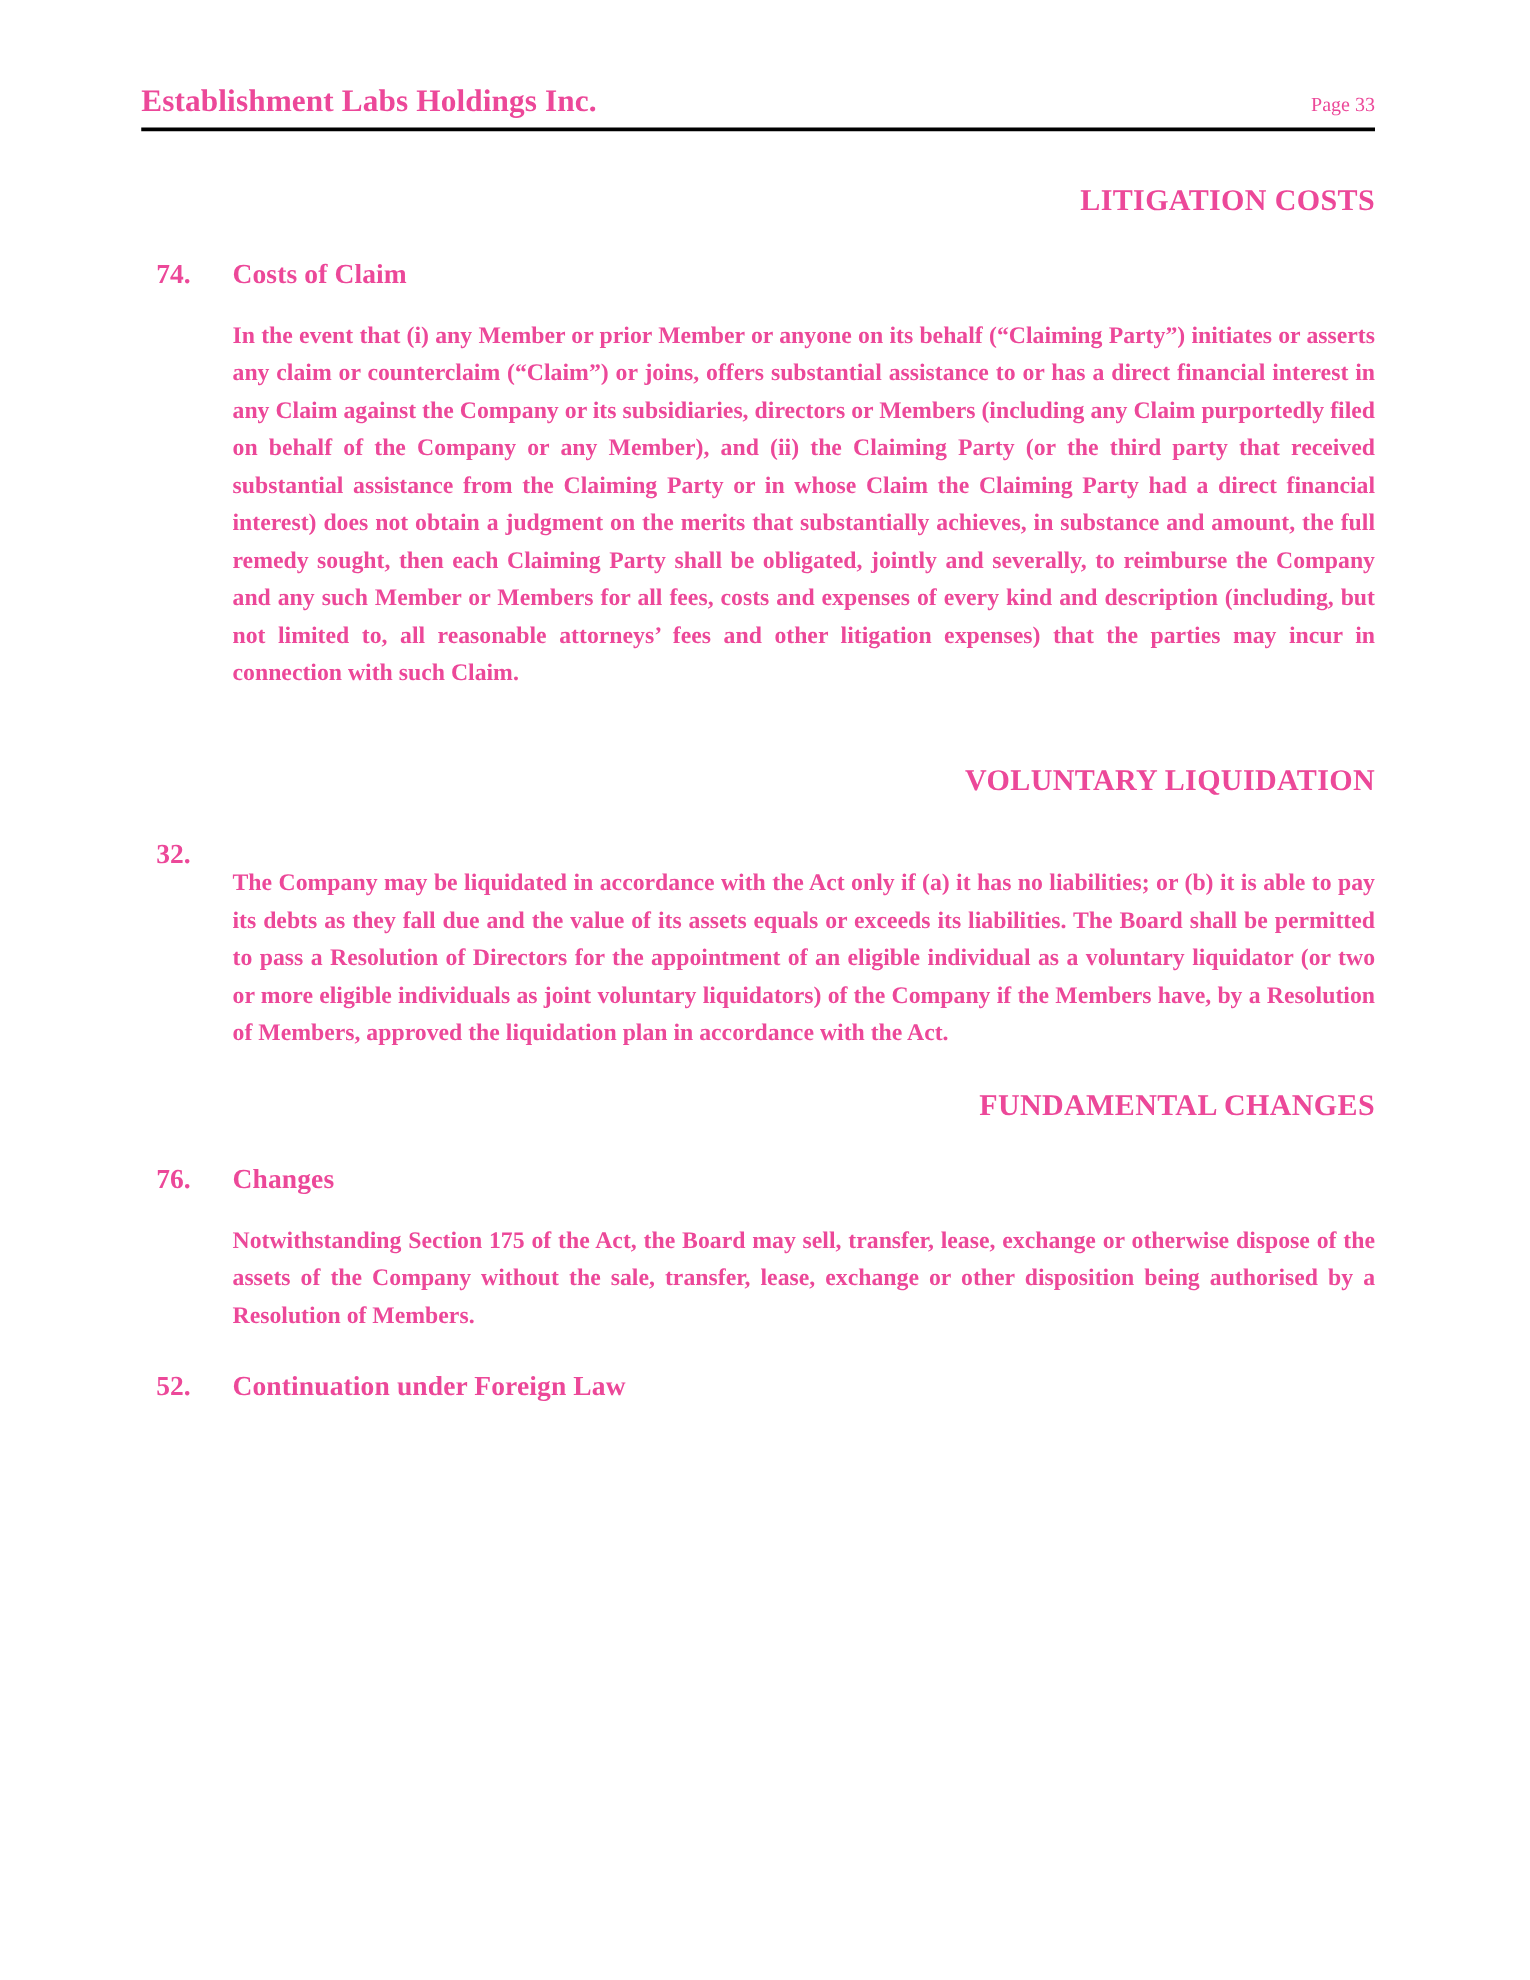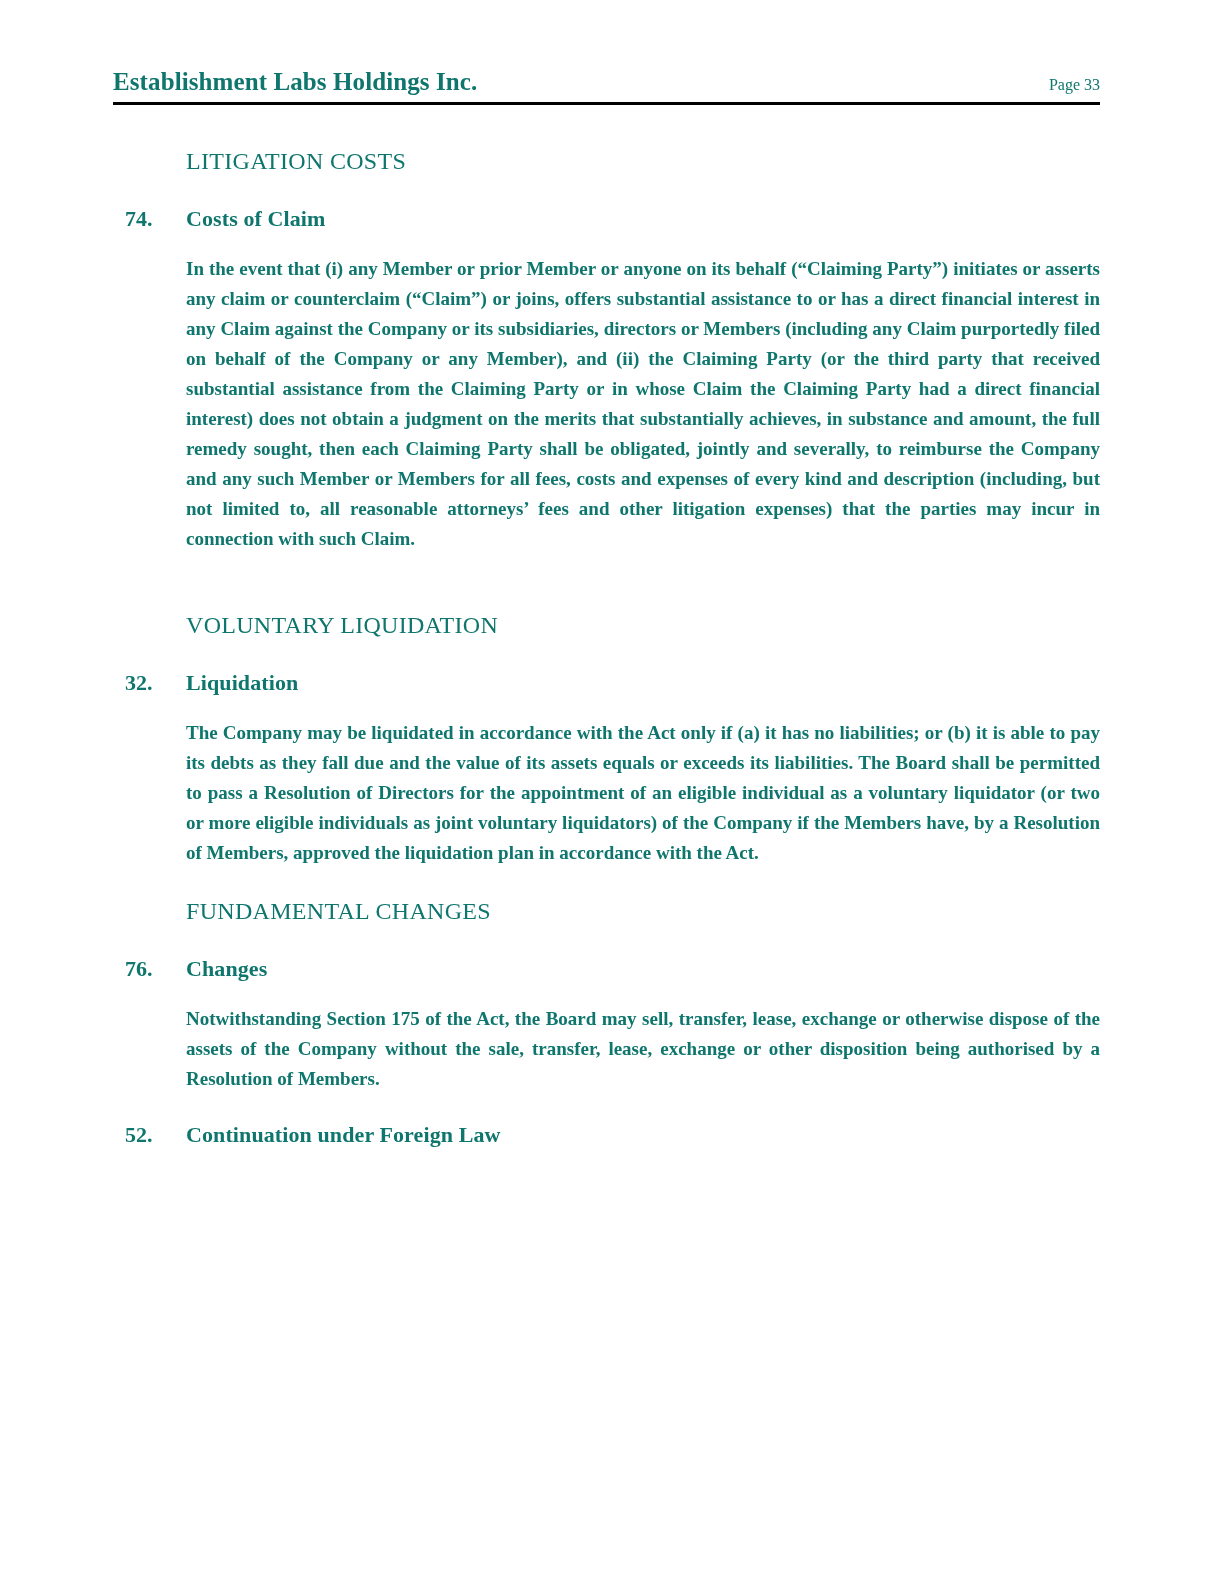--- a/index.html
+++ b/index.html
@@ -8,21 +8,21 @@
     background: #ffffff;
   }
   .page {
     position: relative;
     width: 1224px;
     height: 1584px;
     background: #ffffff;
     margin: 0 auto;
     overflow: hidden;
     font-family: "Liberation Serif", "DejaVu Serif", serif;
-    color: #0f766e;
+    color: #ec4899;
   }
 
   
   .page-header {
     position: absolute;
     left: 113px;
     top: 68px;
     width: 987px;
     display: flex;
     align-items: baseline;
@@ -51,22 +51,22 @@
   
   .content {
     position: absolute;
     left: 113px;
     top: 122px;
     width: 987px;
   }
 
   .section-heading {
     font-size: 24px;
-    font-weight: normal;
-    text-align: left;
+    font-weight: bold;
+    text-align: right;
     letter-spacing: 0.3px;
     margin: 0;
     padding-left: 73px;   
   }
 
   .clause {
     position: relative;
     padding-left: 73px;
   }
   .clause-number {
@@ -123,21 +123,20 @@
       <div class="sp-title-to-body"></div>
       <p class="clause-body">In the event that (i) any Member or prior Member or anyone on its behalf (“Claiming Party”) initiates or asserts any claim or counterclaim (“Claim”) or joins, offers substantial assistance to or has a direct financial interest in any Claim against the Company or its subsidiaries, directors or Members (including any Claim purportedly filed on behalf of the Company or any Member), and (ii) the Claiming Party (or the third party that received substantial assistance from the Claiming Party or in whose Claim the Claiming Party had a direct financial interest) does not obtain a judgment on the merits that substantially achieves, in substance and amount, the full remedy sought, then each Claiming Party shall be obligated, jointly and severally, to reimburse the Company and any such Member or Members for all fees, costs and expenses of every kind and description (including, but not limited to, all reasonable attorneys’ fees and other litigation expenses) that the parties may incur in connection with such Claim.</p>
     </div>
 
     <div class="sp-body-to-heading"></div>
     <div class="section-heading">VOLUNTARY LIQUIDATION</div>
 
     <div class="sp-heading-to-clause"></div>
     <div class="clause">
       <div class="clause-number">32.</div>
-      <div class="clause-title">Liquidation</div>
       <div class="sp-title-to-body"></div>
       <p class="clause-body">The Company may be liquidated in accordance with the Act only if (a) it has no liabilities; or (b) it is able to pay its debts as they fall due and the value of its assets equals or exceeds its liabilities. The Board shall be permitted to pass a Resolution of Directors for the appointment of an eligible individual as a voluntary liquidator (or two or more eligible individuals as joint voluntary liquidators) of the Company if the Members have, by a Resolution of Members, approved the liquidation plan in accordance with the Act.</p>
     </div>
 
     <div class="sp-body-to-heading-sm"></div>
     <div class="section-heading">FUNDAMENTAL CHANGES</div>
 
     <div class="sp-heading-to-clause"></div>
     <div class="clause">
       <div class="clause-number">76.</div>

